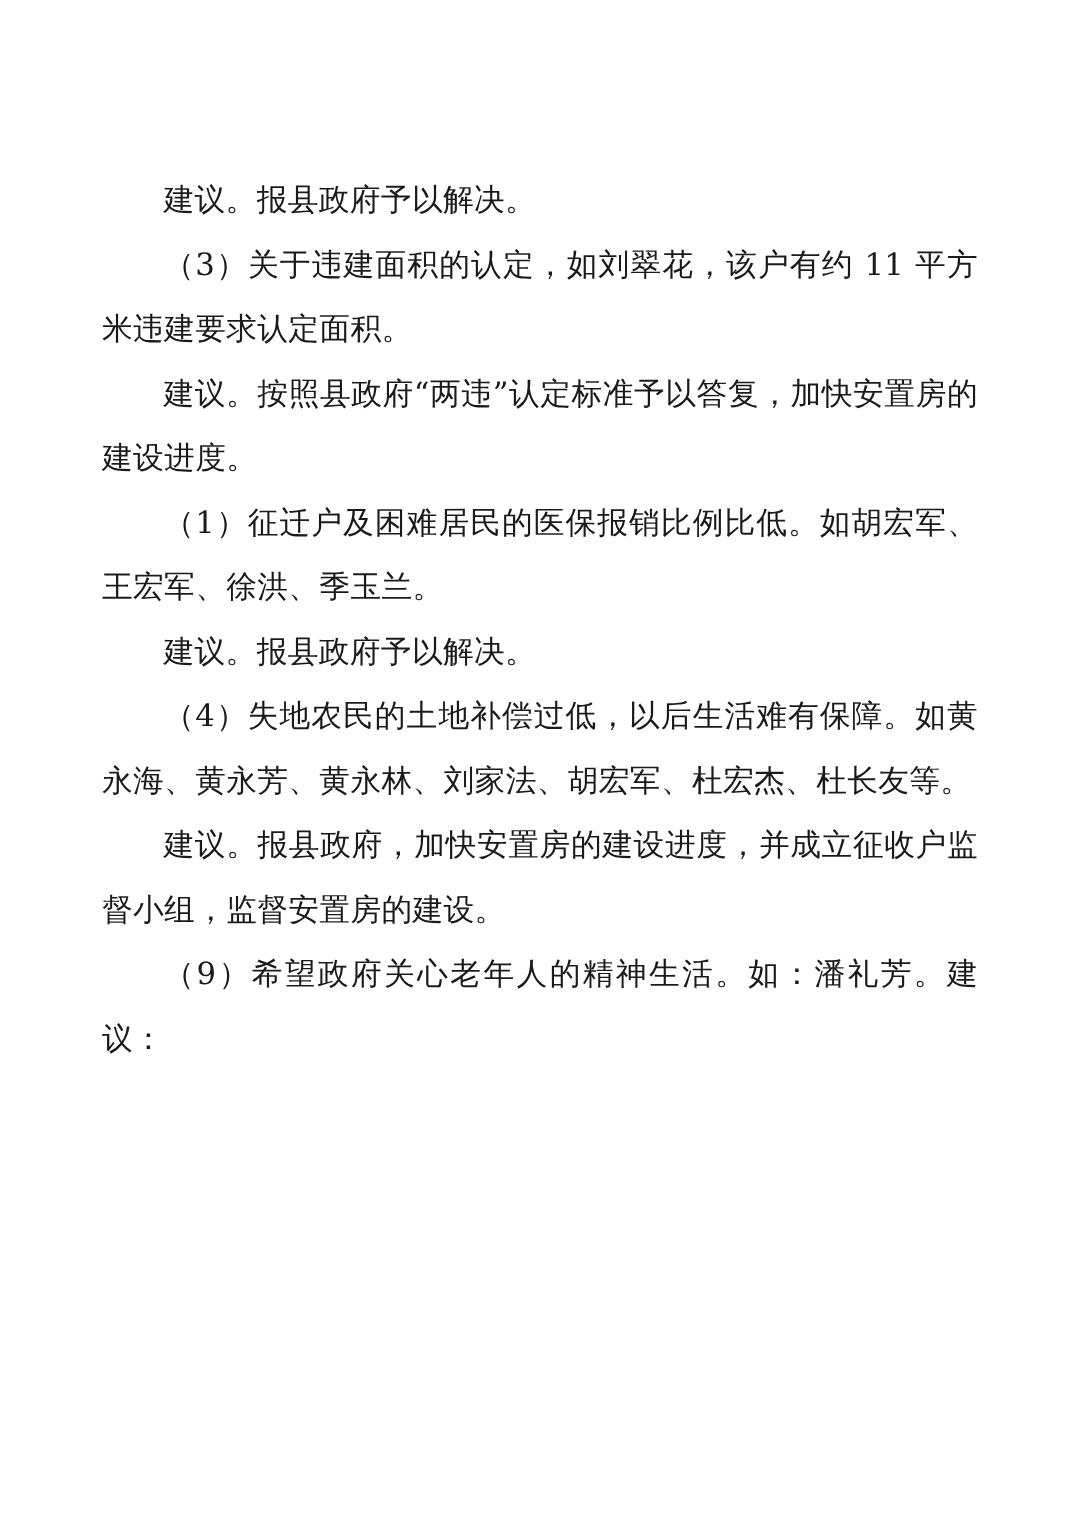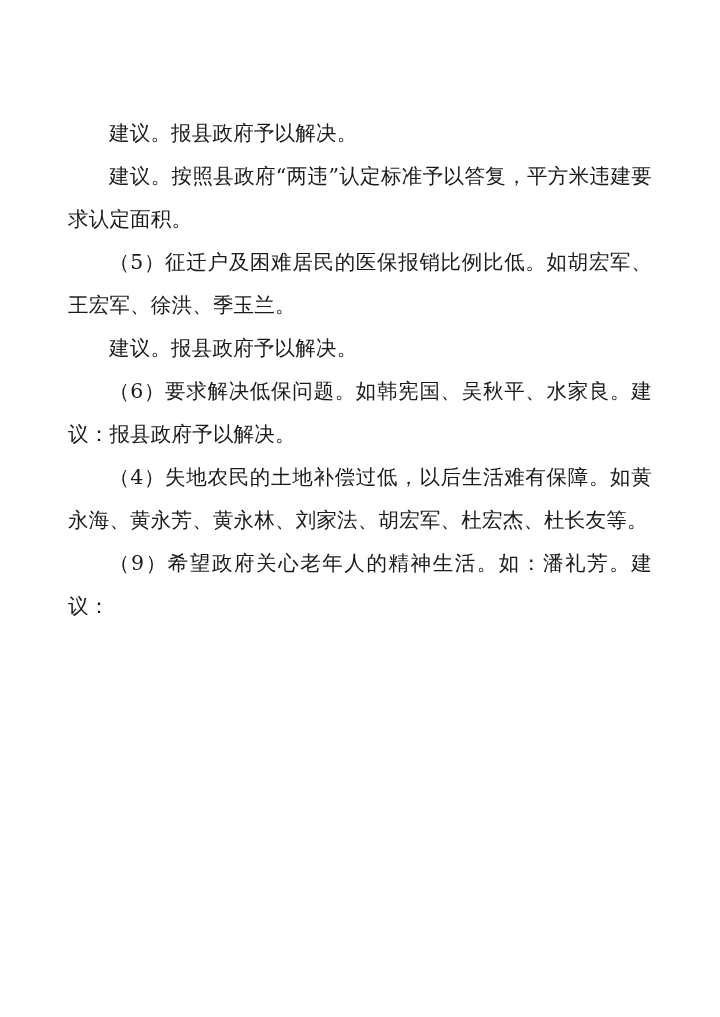--- a/index.html
+++ b/index.html
@@ -32,20 +32,21 @@
     letter-spacing: 0.2px;
     text-indent: 2em;
   }
 </style>
 </head>
 <body>
 
 <div class="page">
   <div class="doc-body">
     <p class="para">建议。报县政府予以解决。</p>
-    <p class="para">建议。按照县政府“两违”认定标准予以答复，平方米违建要求认定面积。</p>
-    <p class="para">（5）征迁户及困难居民的医保报销比例比低。如胡宏军、王宏军、徐洪、季玉兰。</p>
+    <p class="para">（3）关于违建面积的认定，如刘翠花，该户有约 11 平方米违建要求认定面积。</p>
+    <p class="para">建议。按照县政府“两违”认定标准予以答复，加快安置房的建设进度。</p>
+    <p class="para">（1）征迁户及困难居民的医保报销比例比低。如胡宏军、王宏军、徐洪、季玉兰。</p>
     <p class="para">建议。报县政府予以解决。</p>
-    <p class="para">（6）要求解决低保问题。如韩宪国、吴秋平、水家良。建议：报县政府予以解决。</p>
     <p class="para">（4）失地农民的土地补偿过低，以后生活难有保障。如黄永海、黄永芳、黄永林、刘家法、胡宏军、杜宏杰、杜长友等。</p>
+    <p class="para">建议。报县政府，加快安置房的建设进度，并成立征收户监督小组，监督安置房的建设。</p>
     <p class="para">（9）希望政府关心老年人的精神生活。如：潘礼芳。建议：</p>
   </div>
 </div>
 
 </body></html>

